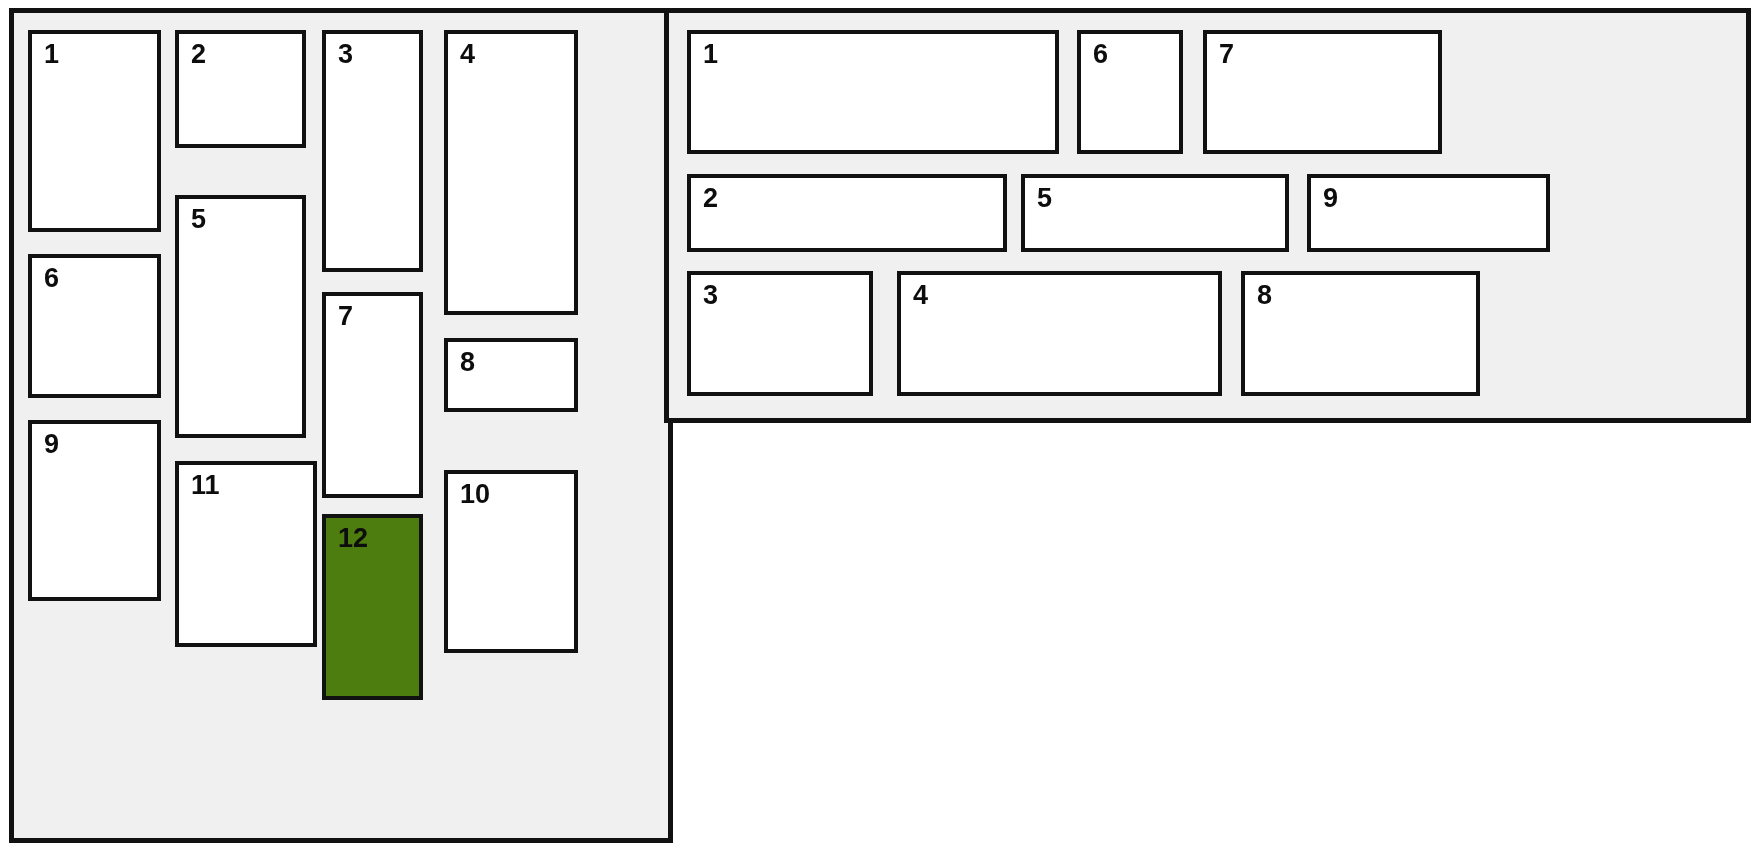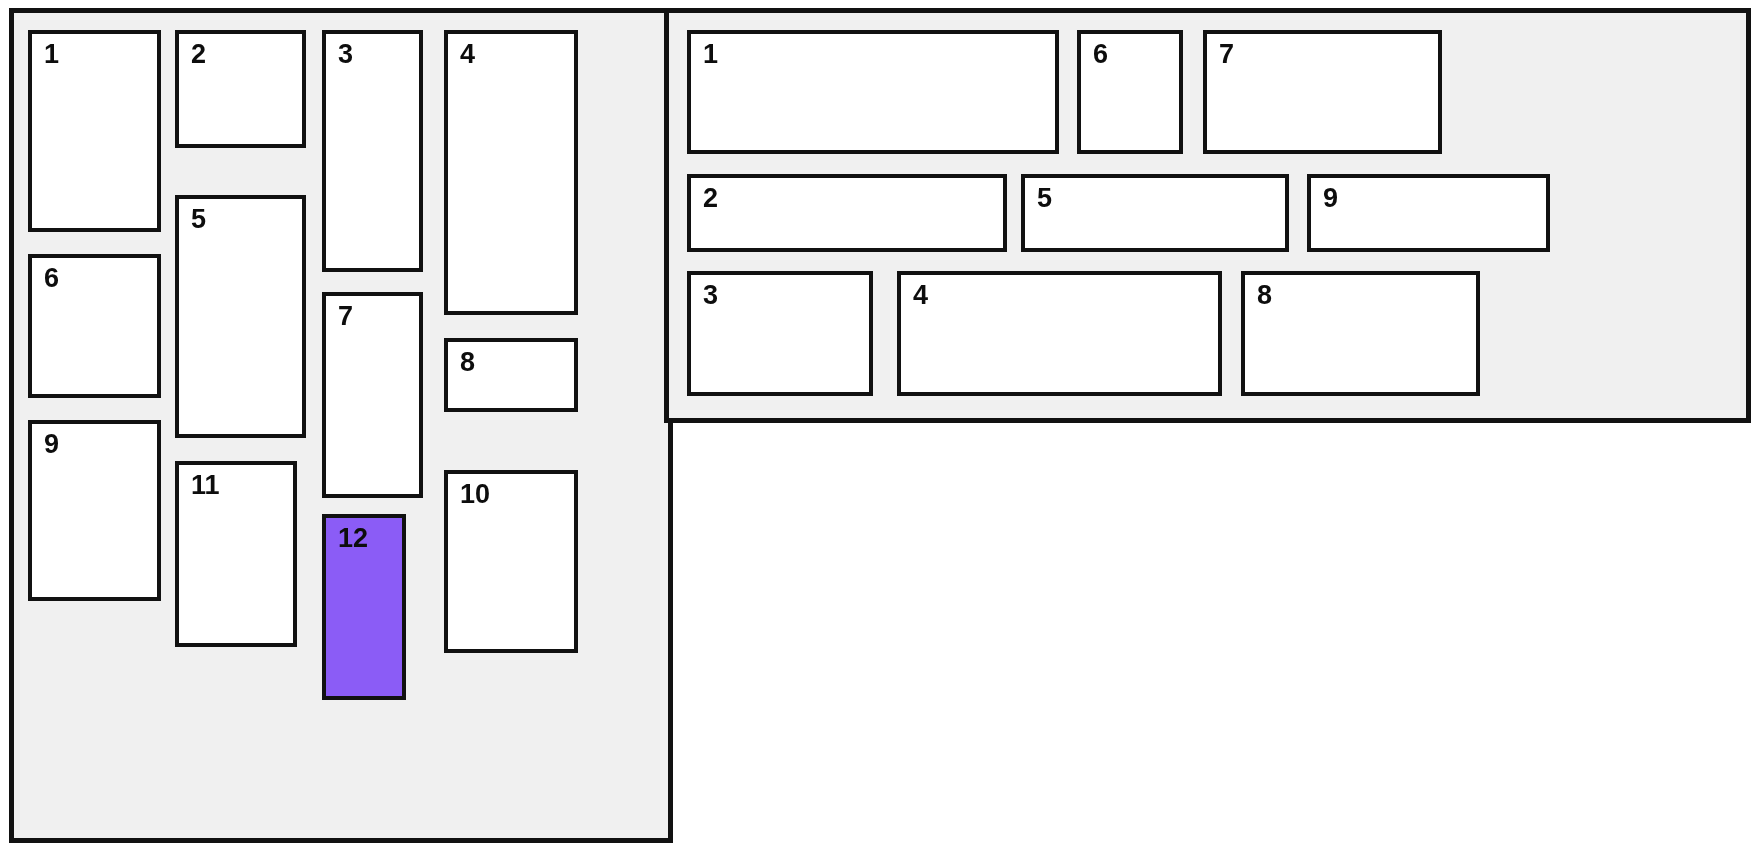--- a/index.html
+++ b/index.html
@@ -73,24 +73,24 @@
     </div>
     <div class="cell" style="left: 444px; top: 338px; width: 134px; height: 74px; background: rgb(255, 255, 255); border-color: rgb(17, 17, 17);">
       <span class="cell-label">8</span>
     </div>
     <div class="cell" style="left: 28px; top: 420px; width: 133px; height: 181px; background: rgb(255, 255, 255); border-color: rgb(17, 17, 17);">
       <span class="cell-label">9</span>
     </div>
     <div class="cell" style="left: 444px; top: 434px; width: 134px; height: 183px; background: rgb(255, 255, 255); border-color: rgb(17, 17, 17); margin-top: 36px;">
       <span class="cell-label">10</span>
     </div>
-    <div class="cell" style="left: 175px; top: 461px; width: 122px; height: 186px; background: rgb(255, 255, 255); border-color: rgb(17, 17, 17);">
+    <div class="cell" style="left: 175px; top: 461px; width: 142px; height: 186px; background: rgb(255, 255, 255); border-color: rgb(17, 17, 17);">
       <span class="cell-label">11</span>
     </div>
-    <div class="cell" style="left: 322px; top: 514px; width: 84px; height: 186px; background: #8b5cf6; border-color: rgb(17, 17, 17);">
+    <div class="cell" style="left: 322px; top: 514px; width: 101px; height: 186px; background: #4d7c0f; border-color: rgb(17, 17, 17);">
       <span class="cell-label">12</span>
     </div>
     <div class="panel" style="left: 664px; top: 8px; width: 1087px; height: 415px; background: rgb(240, 240, 240); border-color: rgb(17, 17, 17);"></div>
     <div class="cell" style="left: 687px; top: 30px; width: 372px; height: 124px; background: rgb(255, 255, 255); border-color: rgb(17, 17, 17);">
       <span class="cell-label">1</span>
     </div>
     <div class="cell" style="left: 1077px; top: 30px; width: 106px; height: 124px; background: rgb(255, 255, 255); border-color: rgb(17, 17, 17);">
       <span class="cell-label">6</span>
     </div>
     <div class="cell" style="left: 1203px; top: 30px; width: 239px; height: 124px; background: rgb(255, 255, 255); border-color: rgb(17, 17, 17);">

